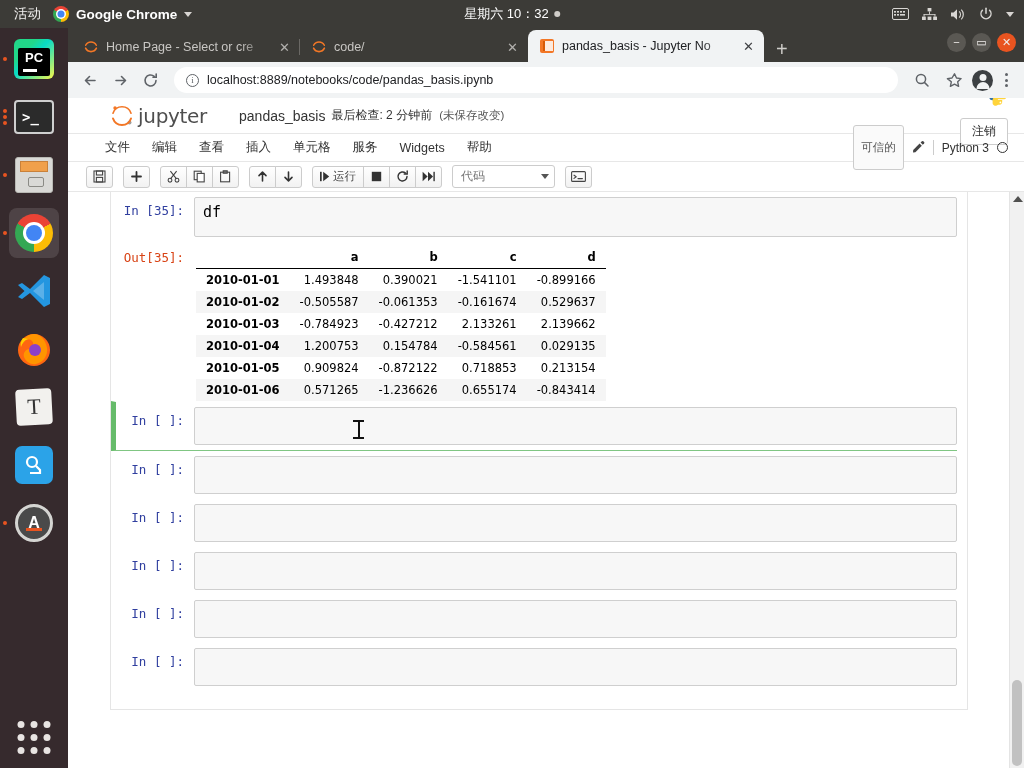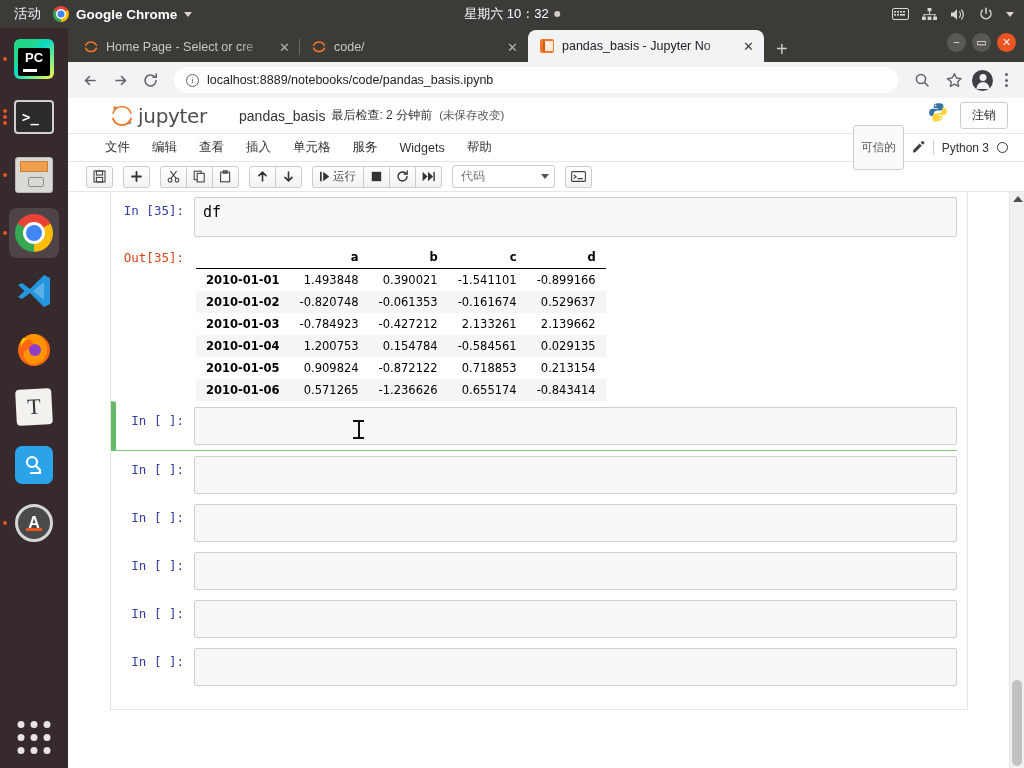--- a/index.html
+++ b/index.html
@@ -162,21 +162,21 @@
   }
   .jp-logo { display: flex; align-items: center; gap: 4px; }
   .jp-logo-mark { width: 24px; height: 22px; }
   .jp-logo-text {
     font-size: 20px; color: #4e4e4e; letter-spacing: -.3px;
     font-family: "DejaVu Sans", sans-serif;
   }
   .jp-nbname { font-size: 14px; color: #333; margin-left: 12px; padding-left: 20px; }
   .jp-checkpoint { font-size: 12px; color: #333; margin-left: 6px; }
   .jp-unsaved { font-size: 11.5px; color: #555; margin-left: 7px; }
-  .jp-header-right { margin-left: auto; display: flex; align-items: flex-start; gap: 12px; }
+  .jp-header-right { margin-left: auto; display: flex; align-items: flex-end; gap: 12px; flex-direction: column; }
   .py-logo { width: 20px; height: 20px; }
   .btn-logout {
     font-size: 12px; color: #333; background: #fff;
     border: 1px solid #ccc; border-radius: 3px; padding: 4px 11px;
   }
 
   .jp-menubar {
     height: 28px; border-bottom: 1px solid #e7e7e7;
     display: flex; align-items: center; padding: 0 16px 0 26px;
     font-size: 12.5px; color: #333;
@@ -772,21 +772,21 @@
                   <tbody>
                     <tr>
                       <th>2010-01-01</th>
                       <td>1.493848</td>
                       <td>0.390021</td>
                       <td>-1.541101</td>
                       <td>-0.899166</td>
                     </tr>
                     <tr>
                       <th>2010-01-02</th>
-                      <td>-0.820748</td>
+                      <td>-0.505587</td>
                       <td>-0.061353</td>
                       <td>-0.161674</td>
                       <td>0.529637</td>
                     </tr>
                     <tr>
                       <th>2010-01-03</th>
                       <td>-0.784923</td>
                       <td>-0.427212</td>
                       <td>2.133261</td>
                       <td>2.139662</td>

